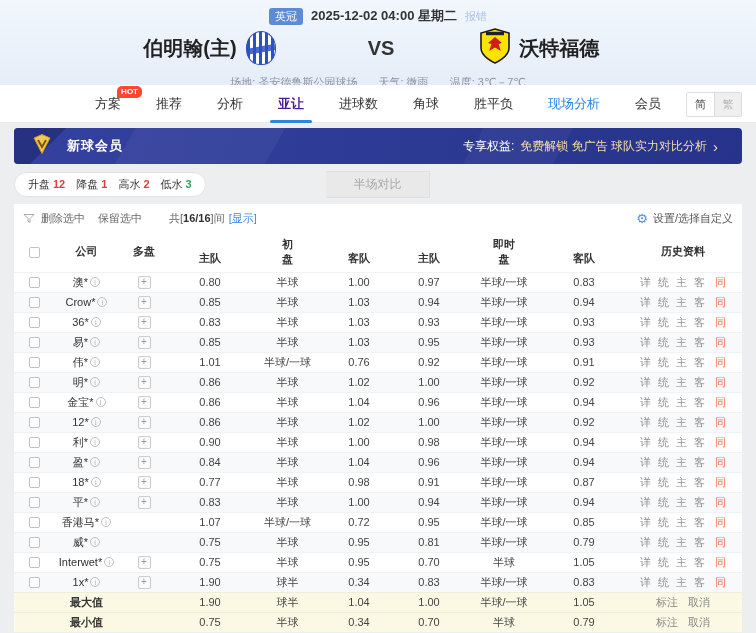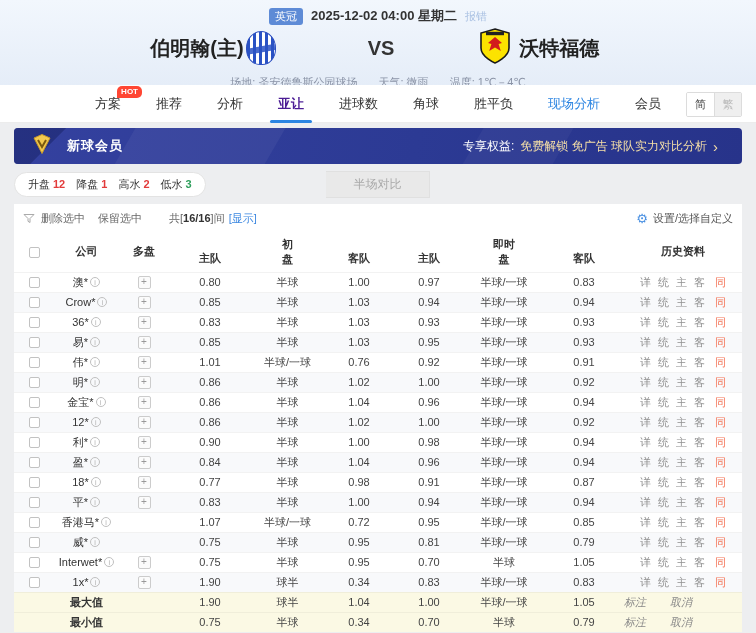--- a/index.html
+++ b/index.html
@@ -6,21 +6,21 @@
   html,body { width:756px; height:633px; overflow:hidden; background:#edeef0;
     font-family:"Liberation Sans","DejaVu Sans",sans-serif; }
 
   
   .match-header { height:85px; background:linear-gradient(180deg,#f2f7fd,#e5edf8); padding-top:7px; }
   .mh-top { display:flex; justify-content:center; align-items:center; gap:8px; }
   .league-badge { background:#5e8bd6; color:#fff; font-size:11px; padding:1px 6px; border-radius:3px; }
   .match-time { font-weight:bold; color:#333; font-size:13px; }
   .report-error { color:#a9c0e2; font-size:11px; cursor:pointer; }
   .mh-teams { display:flex; align-items:center; margin-top:3px; height:40px; }
-  .team-left { flex:1; display:flex; justify-content:flex-end; align-items:center; gap:2px; padding-right:92px; }
+  .team-left { flex:1; display:flex; justify-content:flex-end; align-items:center; gap:9px; padding-right:92px; }
   .team-right { flex:1; display:flex; justify-content:flex-start; align-items:center; gap:9px; padding-left:86px; }
   .team-name { font-size:20px; font-weight:bold; color:#222; }
   .vs { font-size:20px; font-weight:bold; color:#333; }
   .logo-home { width:30px; height:34px; border-radius:50% 50% 46% 46%; border:1px solid #2b4ec0;
     background:repeating-linear-gradient(90deg,#2a52c4 0 3px,#fff 3px 6px); position:relative; overflow:hidden; }
   .logo-home::after { content:""; position:absolute; left:-2px; top:14px; width:36px; height:6px;
     background:#2a52c4; transform:rotate(-10deg); opacity:.85; }
   .mh-venue { text-align:center; font-size:11px; color:#8a93a6; margin-top:7px; }
   .mh-venue span { margin:0 9px; }
 
@@ -87,21 +87,21 @@
     color:#999; background:#fbfbfb; align-items:center; justify-content:center; font-size:10px; line-height:1; cursor:pointer; }
   .company-name { color:#333; cursor:pointer; }
   .company-icon { display:inline-block; margin-left:2px; width:10px; height:10px; border:1px solid #c0c0c0;
     border-radius:50%; font-size:7px; line-height:9px; color:#b0b0b0; vertical-align:1px; }
   .links { display:flex; justify-content:center; gap:7px; color:#909090; }
   .hlink { cursor:pointer; }
   .hlink.hot { color:#f4765a; margin-left:3px; }
   tr.summary { background:#fbf9e4; }
   tr.summary td { border-top:1px solid #f0eeda; }
   .sum-label { font-weight:bold; color:#333; }
-  .sum-links { display:flex; gap:24px; color:#888;font-style:italic; }
+  .sum-links { display:flex; justify-content:center; gap:10px; color:#888; }
   .sum-links span { cursor:pointer; }
 </style>
 </head>
 <body>
 
 <div class="match-header">
   <div class="mh-top">
     <span class="league-badge">英冠</span>
     <span class="match-time">2025-12-02 04:00 星期二</span>
     <span class="report-error">报错</span>
@@ -119,21 +119,21 @@
           <path d="M6 5.5 H24" stroke="#222" stroke-width="3.4"></path>
           <path d="M15 9 l7 6 -3.4 1 2.2 7 -5.8 -3.6 -5.8 3.6 2.2 -7 -3.4 -1 z" fill="#d21c1c"></path>
         </svg>
       </span>
       <span class="team-name">沃特福德</span>
     </div>
   </div>
   <div class="mh-venue">
     <span>场地: 圣安德鲁斯公园球场</span>
     <span>天气: 微雨</span>
-    <span>温度: 1℃－4℃</span>
+    <span>温度: 3℃－7℃</span>
   </div>
 </div>
 
 <div class="nav">
 
   <div class="nav-tab">方案<span class="hot-badge">HOT</span></div>
     <div class="nav-tab">推荐</div>
     <div class="nav-tab">分析</div>
     <div class="nav-tab active">亚让</div>
     <div class="nav-tab">进球数</div>

